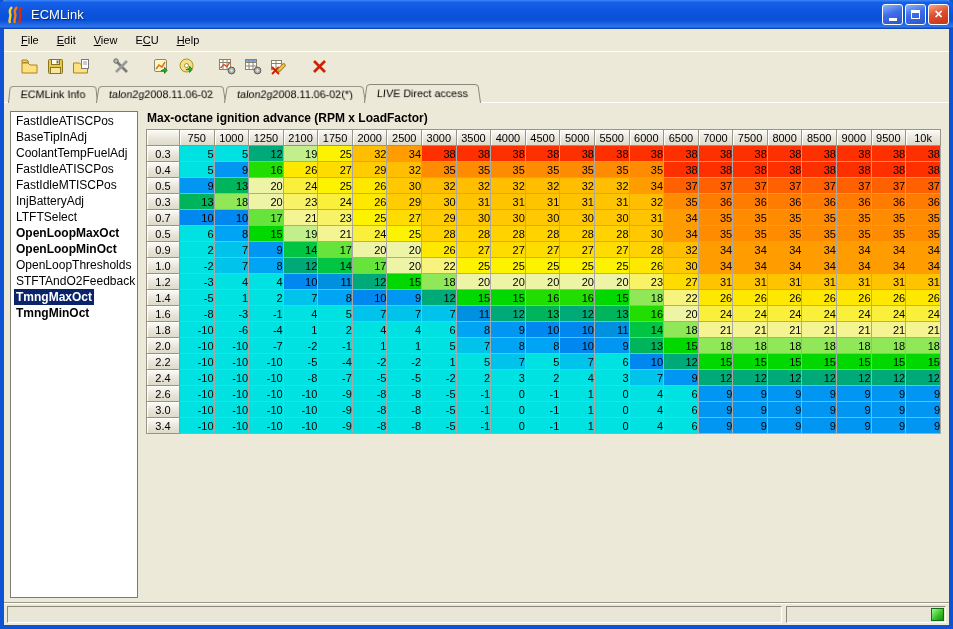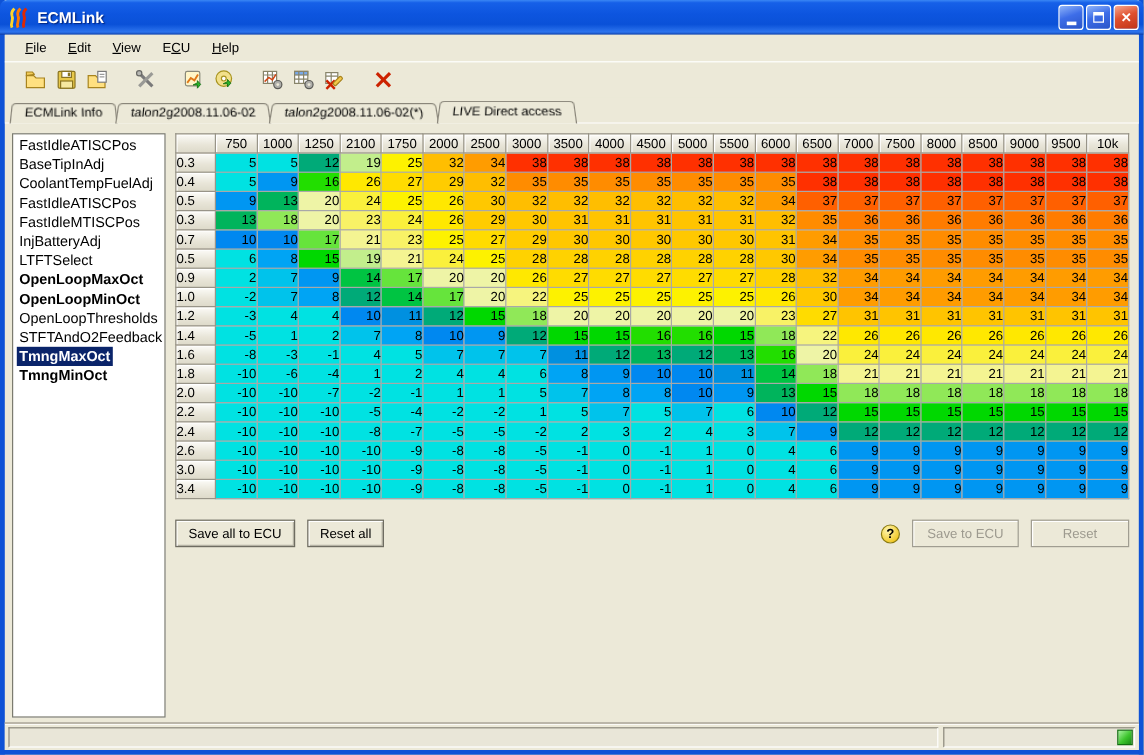--- a/index.html
+++ b/index.html
@@ -4,21 +4,21 @@
 <style>
   * { margin:0; padding:0; box-sizing:border-box; }
   html,body { background:#3a6ea5; font-family:"Liberation Sans", sans-serif; }
   .window{ width:953px; height:629px; display:flex; flex-direction:column;
     border:4px solid #0E52D6; border-top:none; background:#ECE9D8; position:relative; }
   
   .titlebar{ height:29px; flex:0 0 29px; display:flex; align-items:center; padding:0 4px 0 6px;
     background:linear-gradient(180deg,#3A87F5 0%,#1660E8 8%,#0D55DF 40%,#0A51D8 70%,#2D74EE 92%,#0A3CA6 100%);
     border-radius:6px 6px 0 0; margin:0 -4px; }
   .app-icon{ width:20px; height:18px; margin-right:5px; }
-  .title-text{ color:#fff; font-weight:bold; font-size:13px; text-shadow:1px 1px 1px #00247E; flex:1; }
+  .title-text{ color:#fff; font-weight:normal; font-size:13px; text-shadow:1px 1px 1px #00247E; flex:1; }
   .tb-btn{ width:21px; height:21px; margin-left:2px; border:1px solid #fff; border-radius:3px;
     display:flex; align-items:center; justify-content:center; color:#fff; font-size:11px; font-weight:bold;
     background:linear-gradient(160deg,#8FB4F9 0%,#3D6DE8 45%,#2A55C8 100%); cursor:default; }
   .tb-btn.close{ background:linear-gradient(160deg,#F6A88E 0%,#E0502F 45%,#C03418 100%); }
   .glyph-min{ width:8px; height:3px; background:#fff; margin-top:9px; }
   .glyph-max{ width:9px; height:9px; border:1px solid #fff; border-top:3px solid #fff; }
   
   .menubar{ height:22px; flex:0 0 22px; display:flex; align-items:center; padding-left:8px; font-size:11px; background:#ECE9D8; }
   .menu-item{ padding:3px 9px; }
   .menu-item u{ text-decoration:underline; }
@@ -39,21 +39,21 @@
   .side-item{ font-size:12px; line-height:16px; padding:0 3px; white-space:nowrap; }
   .side-item.bold{ font-weight:bold; }
   .side-item .lbl{ display:inline-block; padding:0 2px; }
   .side-item.selected .lbl{ background:#0A246A; color:#fff; }
   .main{ flex:1; margin-left:8px; display:flex; flex-direction:column; }
   .grid-title{ font-size:12px; font-weight:bold; margin:0 0 4px 1px; }
   table.heat{ width:100%; border-collapse:collapse; table-layout:fixed; font-size:11px; }
   table.heat th, table.heat td{ height:16px; padding:0; }
   th.hdr{ background:linear-gradient(180deg,#FBFAF6,#E8E5D8 55%,#DDD9C9);
     border:1px solid #989488; box-shadow:inset 1px 1px 0 #fff; font-weight:normal; text-align:center; }
-  th.rowhdr{ text-align:left; padding-right:4px; }
+  th.rowhdr{ text-align:center; padding-right:4px; }
   td.cell{ border:1px solid #a8a8a8; text-align:right; padding-right:5px; color:#000; }
   col.c0{ width:33px; }
   .desc-box{ margin-top:50px; height:57px; background:#fff; border:1px solid #58585a; padding:3px 5px; font-size:11px; overflow:hidden; }
   .btn-row{ margin-top:17px; display:flex; align-items:center; }
   .btn{ height:23px; font-size:11px; font-family:"Liberation Sans",sans-serif; padding:0 10px; background:#ECE9D8;
     border:1px solid #6e6c61; box-shadow:inset 1px 1px 0 #fff, inset -1px -1px 0 #b5b2a4; }
   .btn.disabled{ color:#9d9a8f; border-color:#a09d91; box-shadow:inset 1px 1px 0 #fff; }
   .btn + .btn{ margin-left:10px; }
   .right-group{ margin-left:auto; display:flex; align-items:center; }
   .help-icon{ width:16px; height:16px; border-radius:50%; background:radial-gradient(circle at 35% 30%,#FFF6B0,#F2CC30 70%,#D8A800);
@@ -204,20 +204,21 @@
         <div class="side-item"><span class="lbl">InjBatteryAdj</span></div>
         <div class="side-item"><span class="lbl">LTFTSelect</span></div>
         <div class="side-item bold"><span class="lbl">OpenLoopMaxOct</span></div>
         <div class="side-item bold"><span class="lbl">OpenLoopMinOct</span></div>
         <div class="side-item"><span class="lbl">OpenLoopThresholds</span></div>
         <div class="side-item"><span class="lbl">STFTAndO2Feedback</span></div>
         <div class="side-item bold selected"><span class="lbl">TmngMaxOct</span></div>
         <div class="side-item bold"><span class="lbl">TmngMinOct</span></div>
       </div>
     <div class="main">
+      <div class="grid-title">Max-octane ignition advance (RPM x LoadFactor)</div>
       <table class="heat">
         <colgroup>
             <col class="c0">
             <col>
             <col>
             <col>
             <col>
             <col>
             <col>
             <col>
@@ -710,29 +711,20 @@
               <td class="cell" style="background: rgb(0, 150, 242);">9</td>
               <td class="cell" style="background: rgb(0, 150, 242);">9</td>
               <td class="cell" style="background: rgb(0, 150, 242);">9</td>
               <td class="cell" style="background: rgb(0, 150, 242);">9</td>
               <td class="cell" style="background: rgb(0, 150, 242);">9</td>
               <td class="cell" style="background: rgb(0, 150, 242);">9</td>
               <td class="cell" style="background: rgb(0, 150, 242);">9</td>
             </tr>
           </tbody>
       </table>
-      <div class="btn-row">
-        <button class="btn">Save all to ECU</button>
-        <button class="btn">Reset all</button>
-        <div class="right-group">
-          <div class="help-icon">?</div>
-          <button class="btn disabled" disabled="">Save to ECU</button>
-          <button class="btn disabled" disabled="">Reset</button>
-        </div>
-      </div>
     </div>
   </div>
 
   <div class="statusbar">
     <div class="status-panel status-left"></div>
     <div class="status-panel status-right">
       <div class="green-ind"></div>
     </div>
   </div>
 

